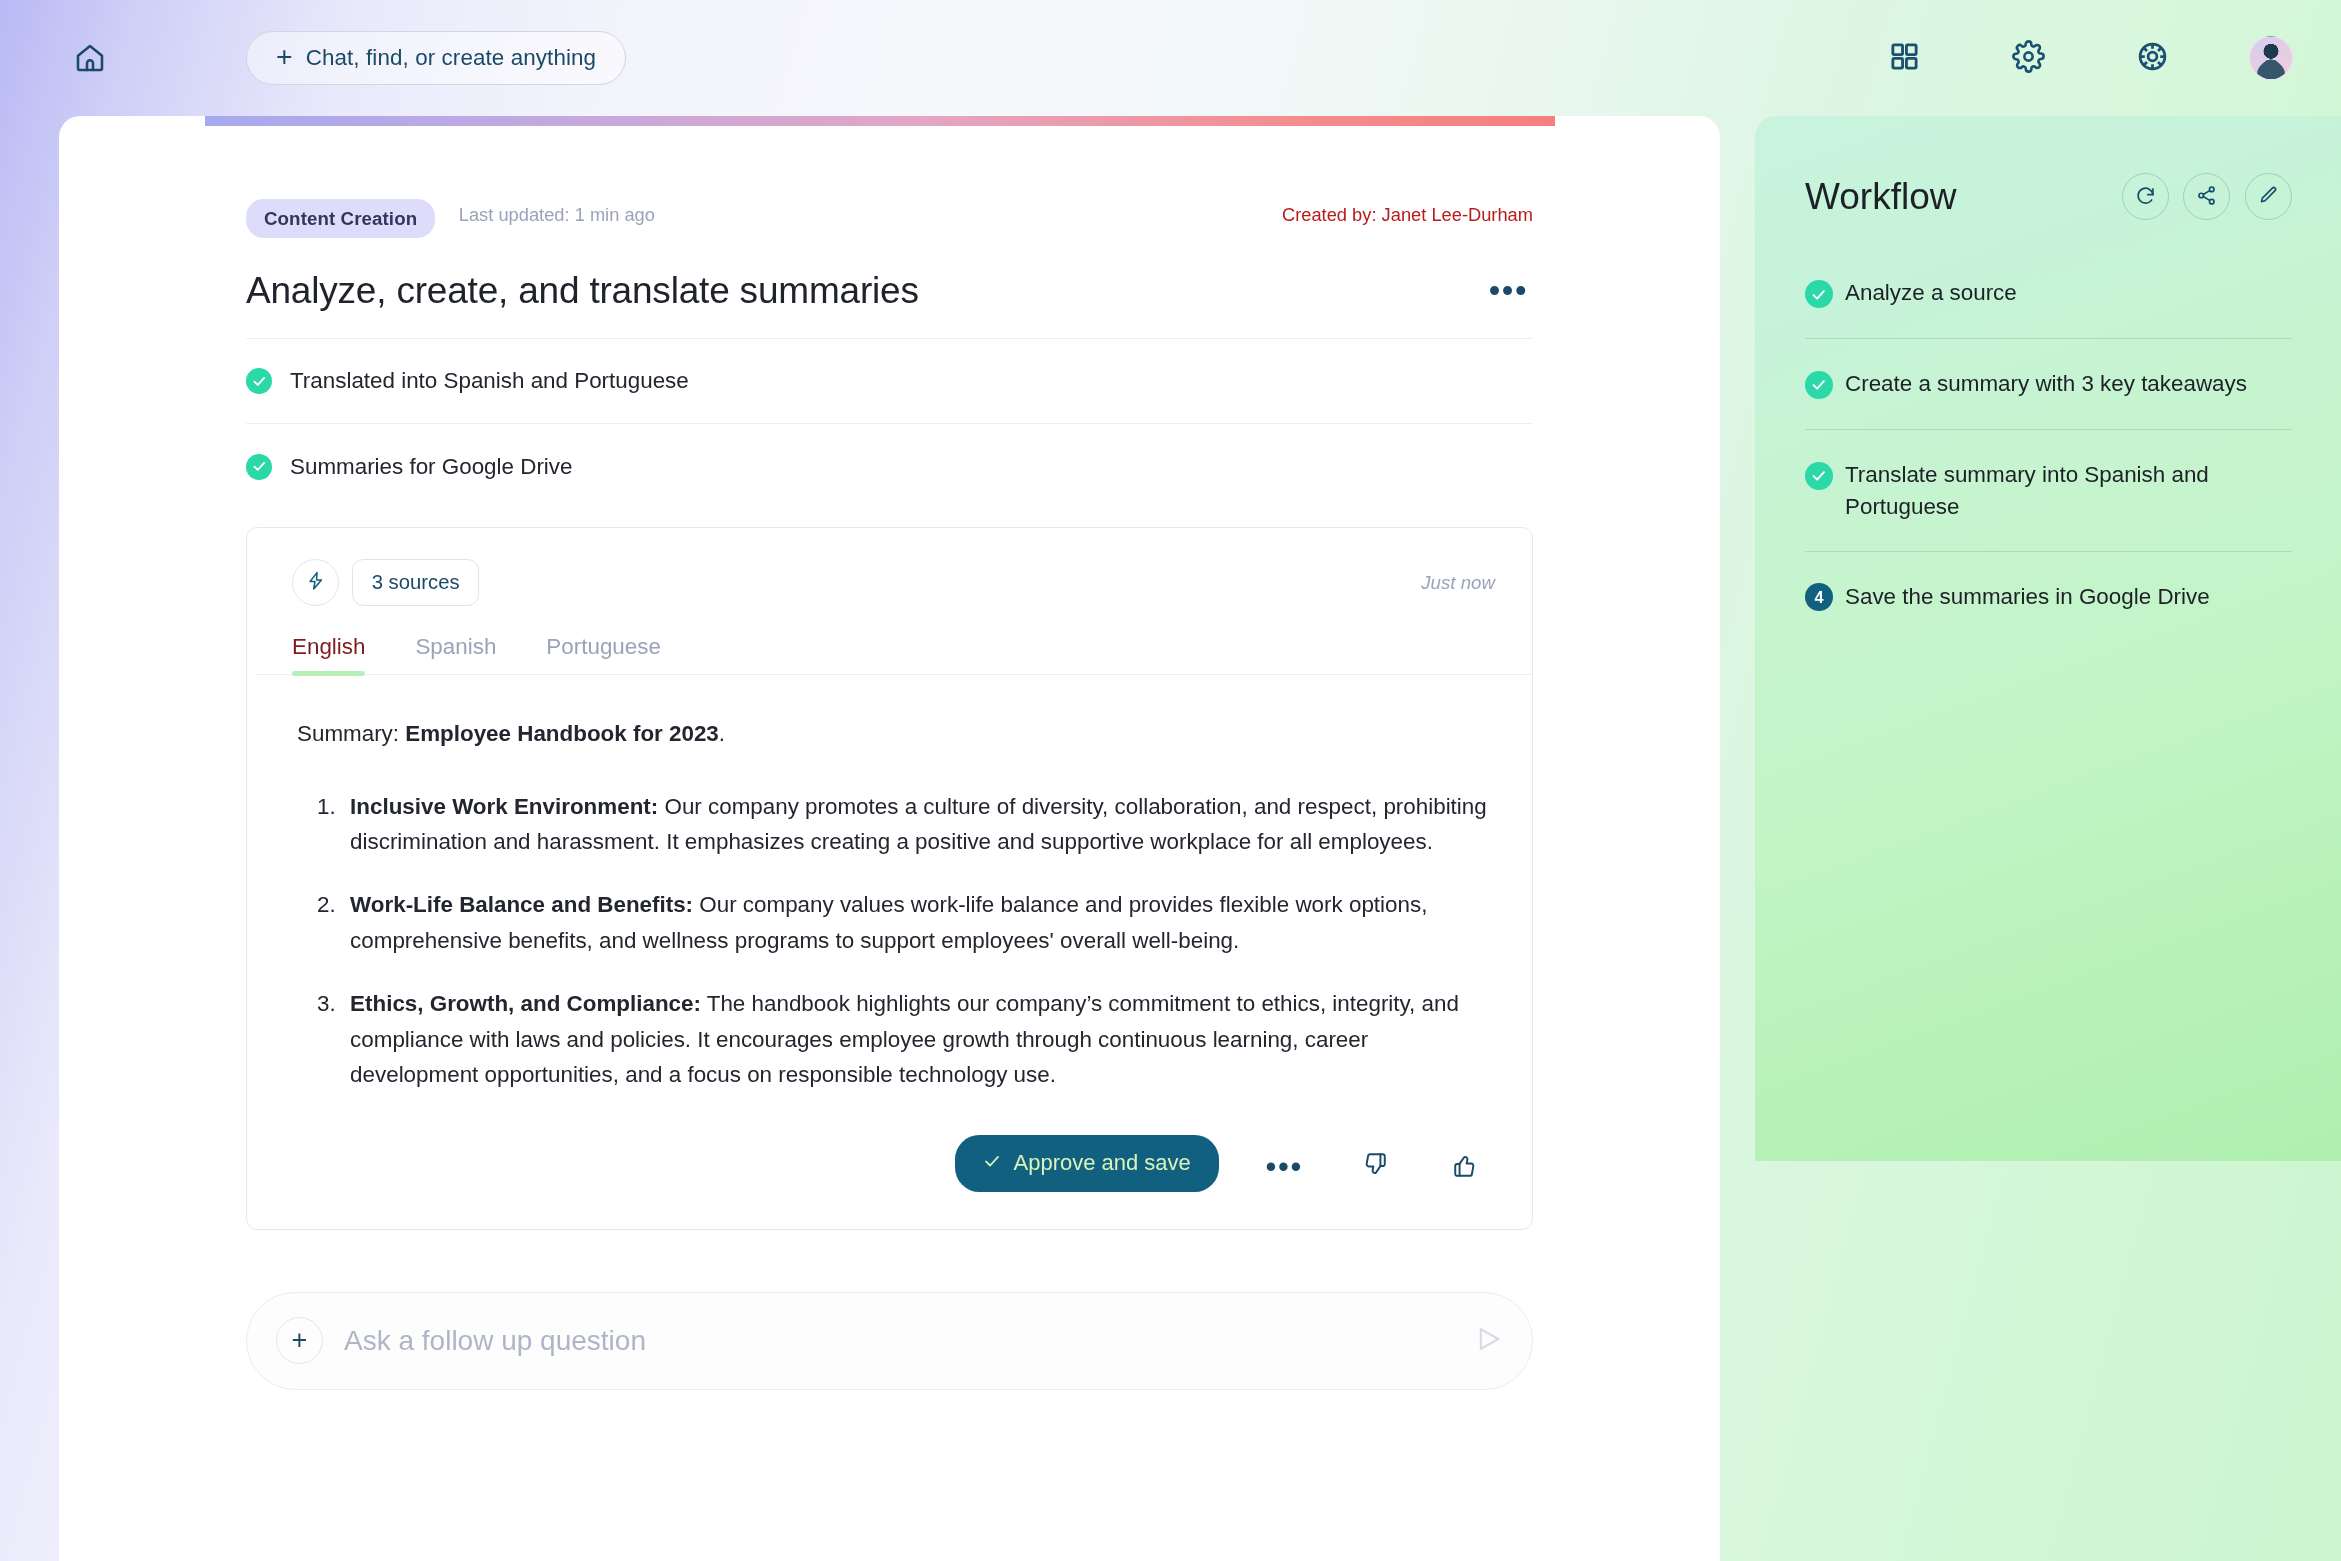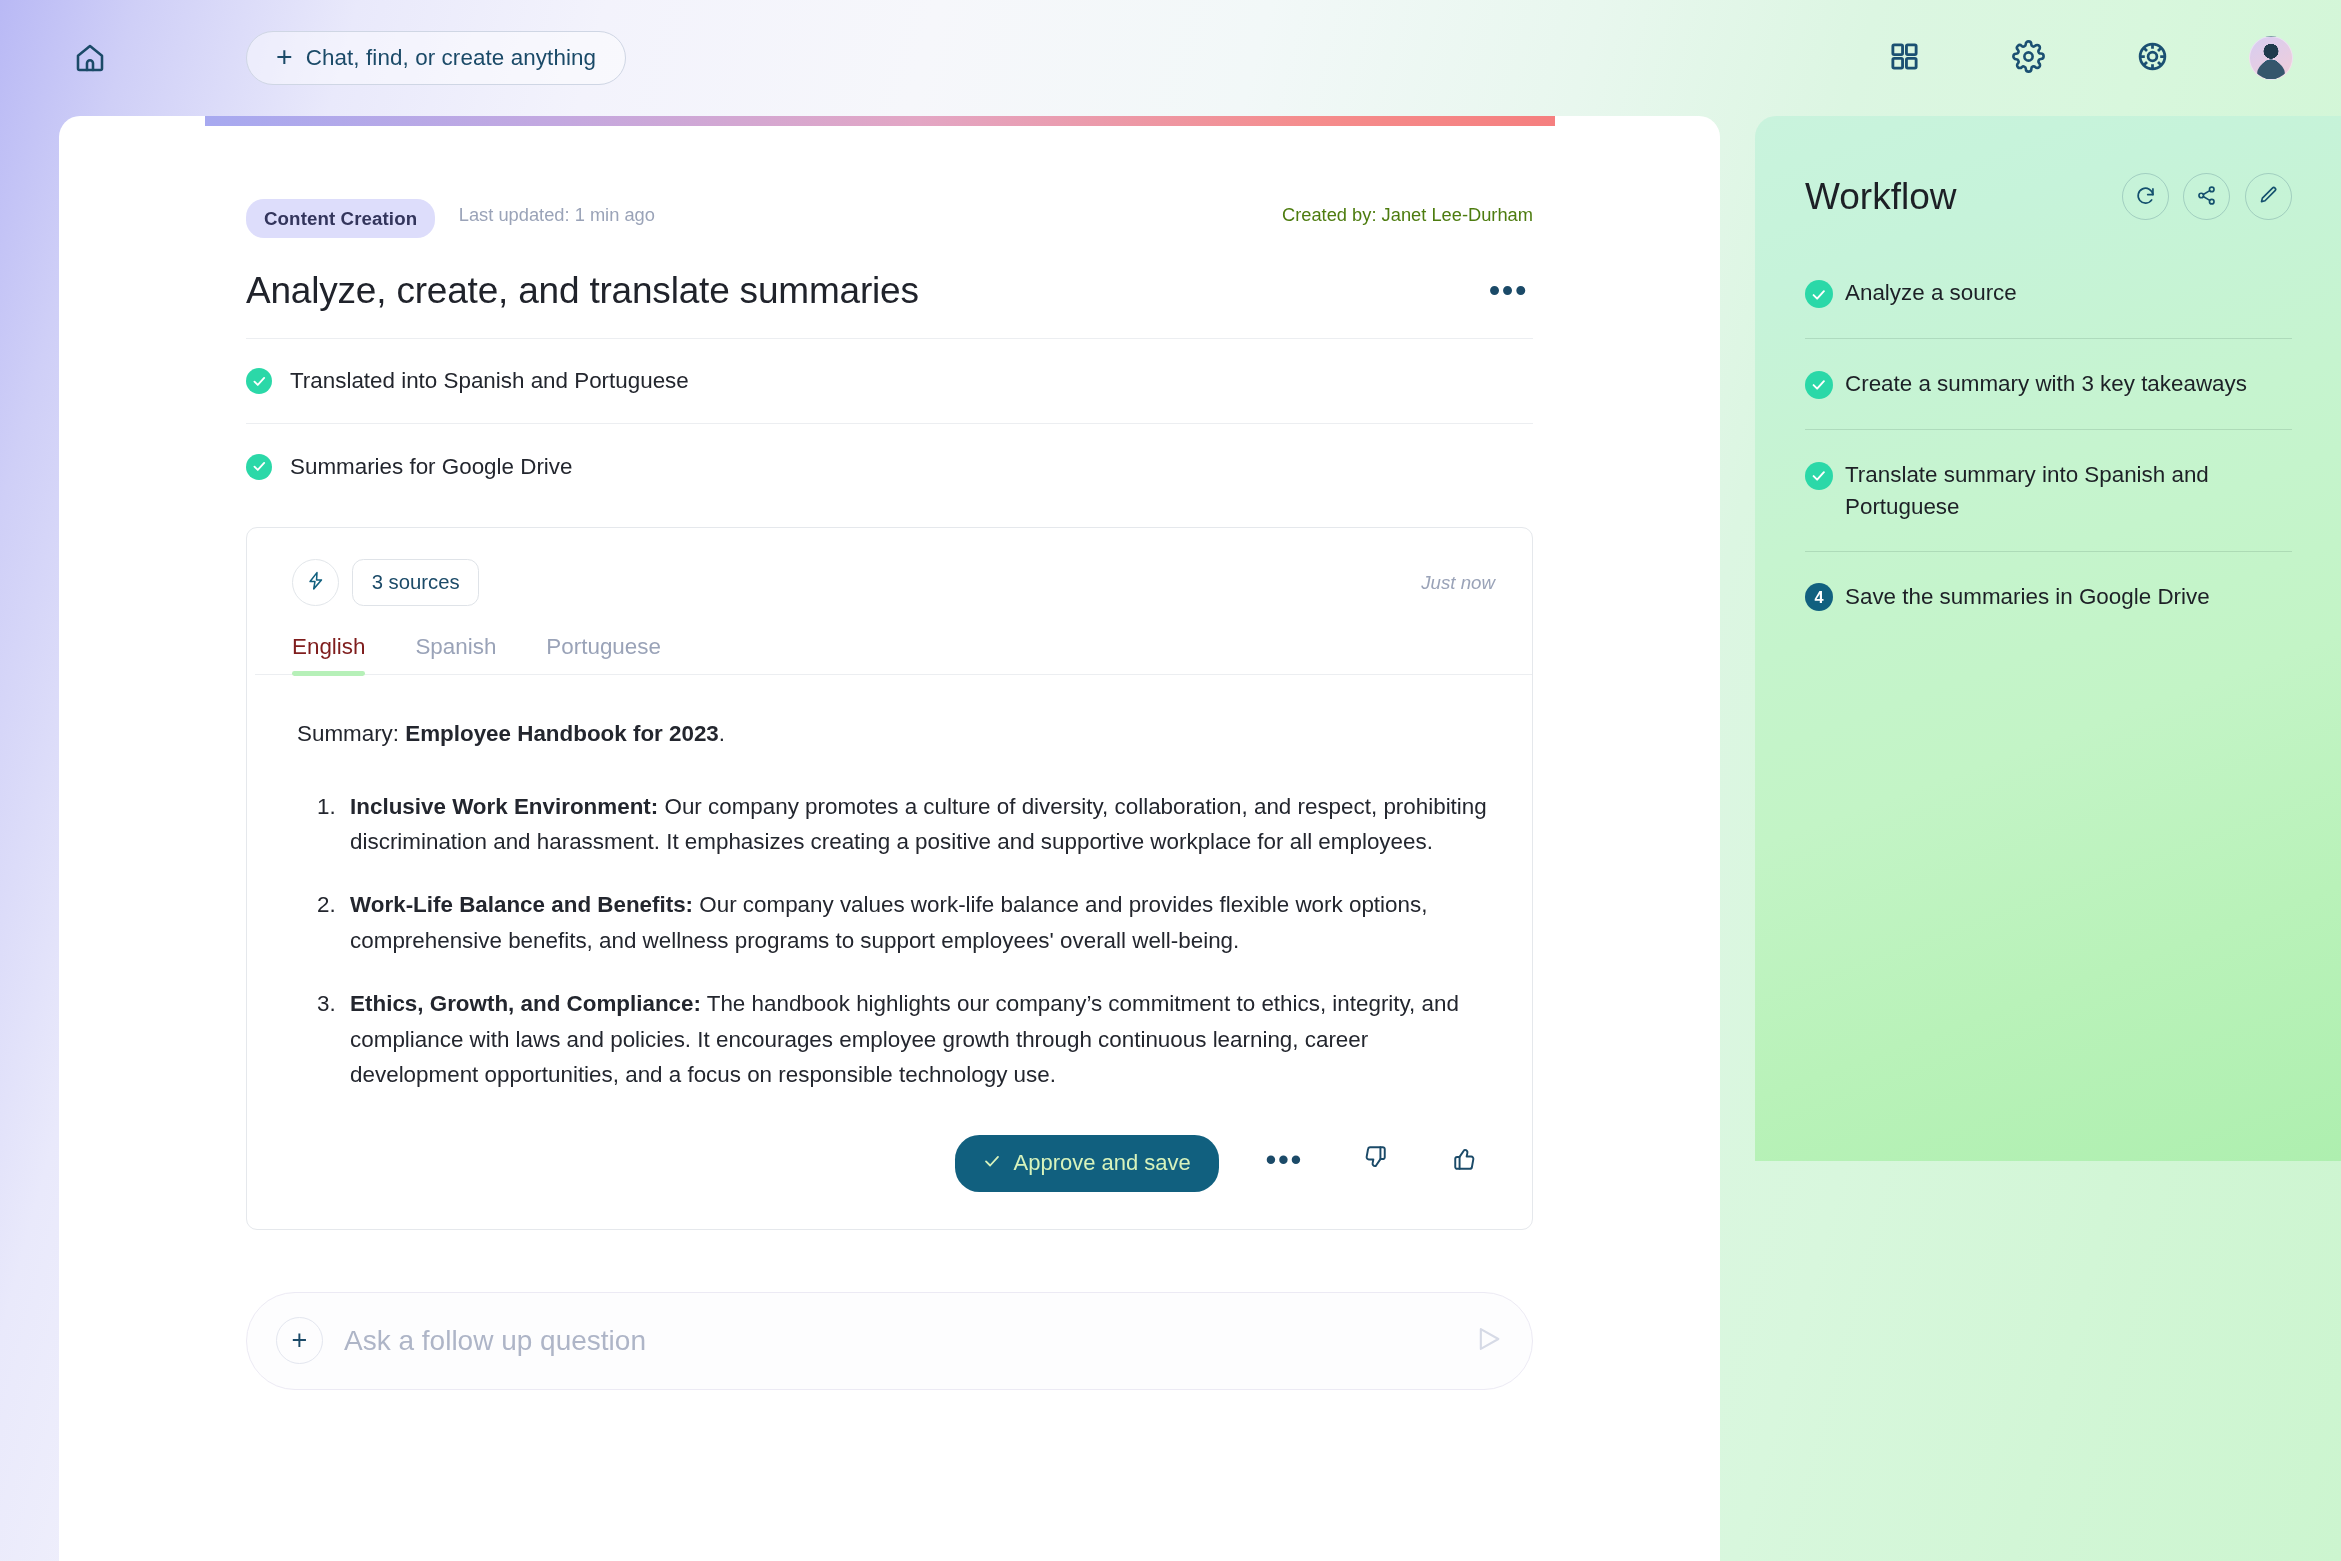--- a/index.html
+++ b/index.html
@@ -101,21 +101,21 @@
     background: #ddddfb; color: #33355c;
     font-size: 18.7px; font-weight: bold;
     padding: 8.1px 18px; border-radius: 18px;
     letter-spacing: 0.1px;
     margin-top: 8px;
   }
   .meta-updated {
     margin-left: 23.6px; font-size: 18.3px; color: #9aa3b8;
   }
   .meta-created {
-    margin-left: auto; font-size: 18.3px; color: #4d7c0f; text-align: right;
+    margin-left: auto; font-size: 18.3px; color: #b91c1c; text-align: right;
   }
 
   .title-row {
     display: flex; align-items: center;
     margin-top: 37px; padding-bottom: 26px;
     border-bottom: 1.2px solid #eceef1;
   }
   .title {
     font-size: 37px; color: #20232b; font-weight: normal;
     letter-spacing: -0.2px;
@@ -190,21 +190,21 @@
   ol.takeaways {
     margin: 38px 0 0 0; padding-left: 45px;
   }
   ol.takeaways li {
     font-size: 22.4px; color: #23262e; line-height: 1.58;
     margin-bottom: 28px; padding-left: 8.1px;
   }
   ol.takeaways li b { font-weight: bold; }
 
   .result-actions {
-    display: flex; align-items: flex-start; justify-content: flex-end;
+    display: flex; align-items: flex-end; justify-content: flex-end;
     gap: 16px; padding: 14.6px 42px 37px 42px;
   }
   .approve-btn {
     background: #11607f; color: #d8f3bc;
     font-size: 22px; border: none; border-radius: 24.4px;
     padding: 15.5px 28px; display: flex; align-items: center; gap: 12.2px;
     cursor: pointer;
   }
   .icon-btn {
     width: 50px; height: 50px; margin-left: 24.4px;

